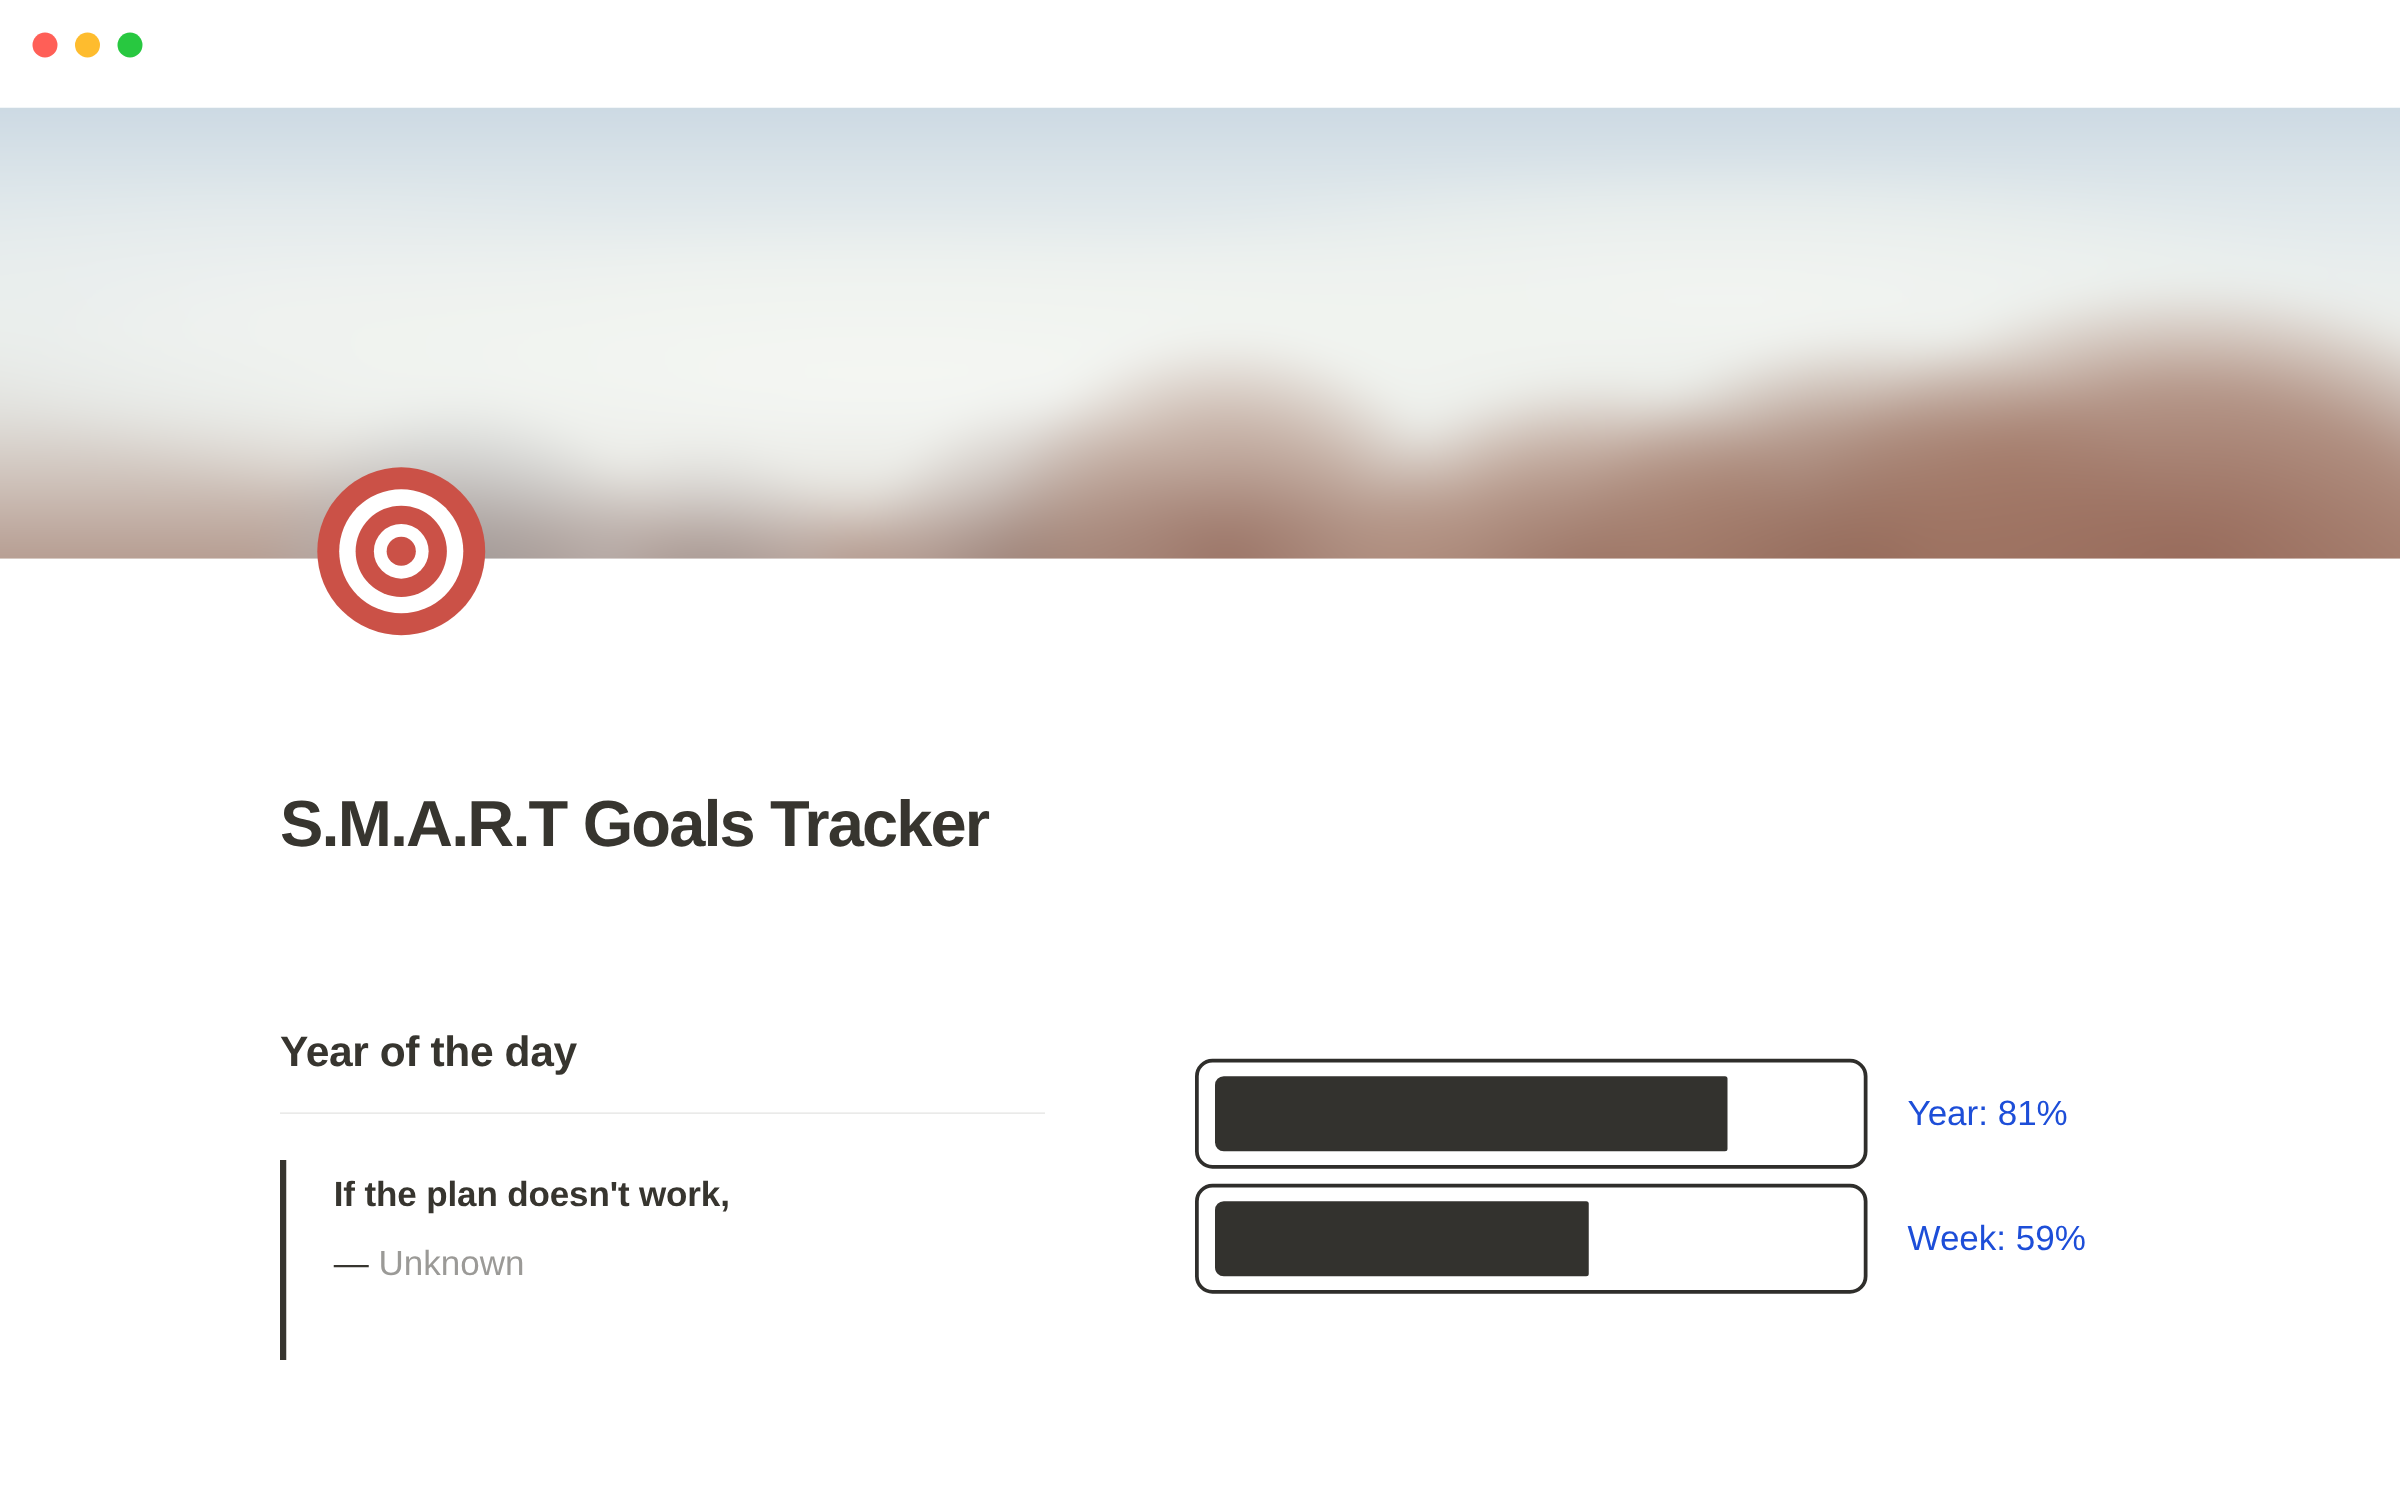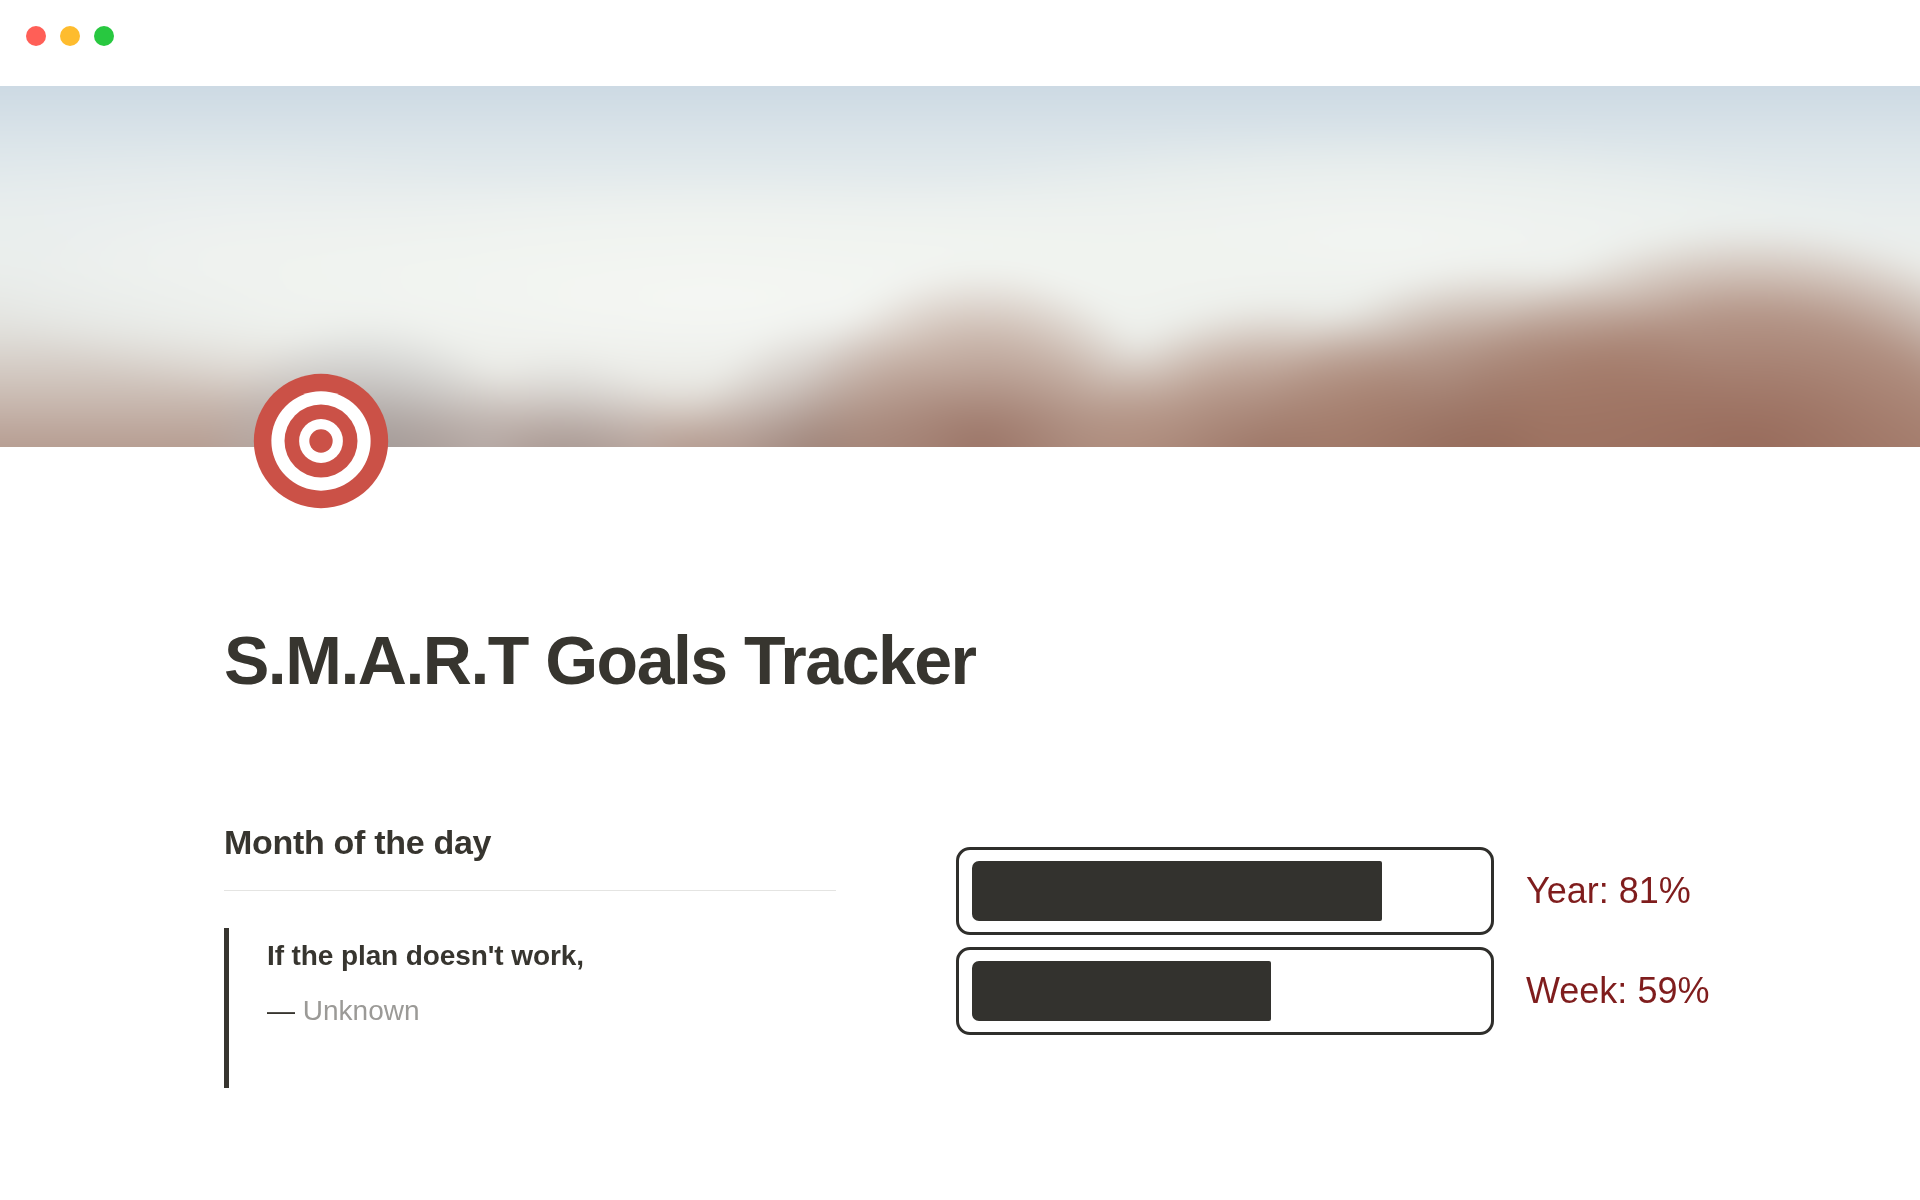--- a/index.html
+++ b/index.html
@@ -112,21 +112,21 @@
     height: 146px;
     z-index: 30;
   }
   #page-icon svg { display: block; width: 146px; height: 146px; }
 
   
   #page-title {
     position: absolute;
     top: 612px;
     left: 224px;
-    font-size: 68px;
+    font-size: 52px;
     line-height: 96px;
     font-weight: 700;
     letter-spacing: -1.5px;
     color: #37352f;
     white-space: nowrap;
     z-index: 25;
   }
 
   
   #content-columns {
@@ -214,24 +214,24 @@
     width: 100%;
     height: 100%;
   }
   .progress-fill {
     height: 100%;
     background: #33322e;
     border-radius: 7px 2px 2px 7px;
   }
   .progress-label {
     margin-left: 32px;
-    font-size: 36px;
+    font-size: 28px;
     line-height: 40px;
     font-weight: 400;
-    color: #7f1d1d;
+    color: #1d4ed8;
     white-space: nowrap;
   }
 </style>
 </head>
 <body>
 
 <div id="app-window">
 
   <div id="titlebar">
     <div id="traffic-lights">
@@ -255,21 +255,21 @@
       <circle cx="50" cy="50" r="15" fill="#ffffff"></circle>
       <circle cx="50" cy="50" r="8" fill="#cb5147"></circle>
     </svg>
   </div>
 
   <h1 id="page-title" style="color: rgb(55, 53, 47);">S.M.A.R.T Goals Tracker</h1>
 
   <div id="content-columns">
 
     <section id="quote-column">
-      <h2 id="quote-heading">Month of the day</h2>
+      <h2 id="quote-heading">Year of the day</h2>
       <div id="quote-divider"></div>
       <blockquote id="quotation" style="border-left-color: rgb(55, 53, 47);">
         <div class="quote-line">If the plan doesn't work,</div>
         <div id="quote-attribution"><span>—</span>&nbsp;<span class="author">Unknown</span></div>
       </blockquote>
     </section>
 
     <section id="progress-column">
 
       <div class="progress-row">

